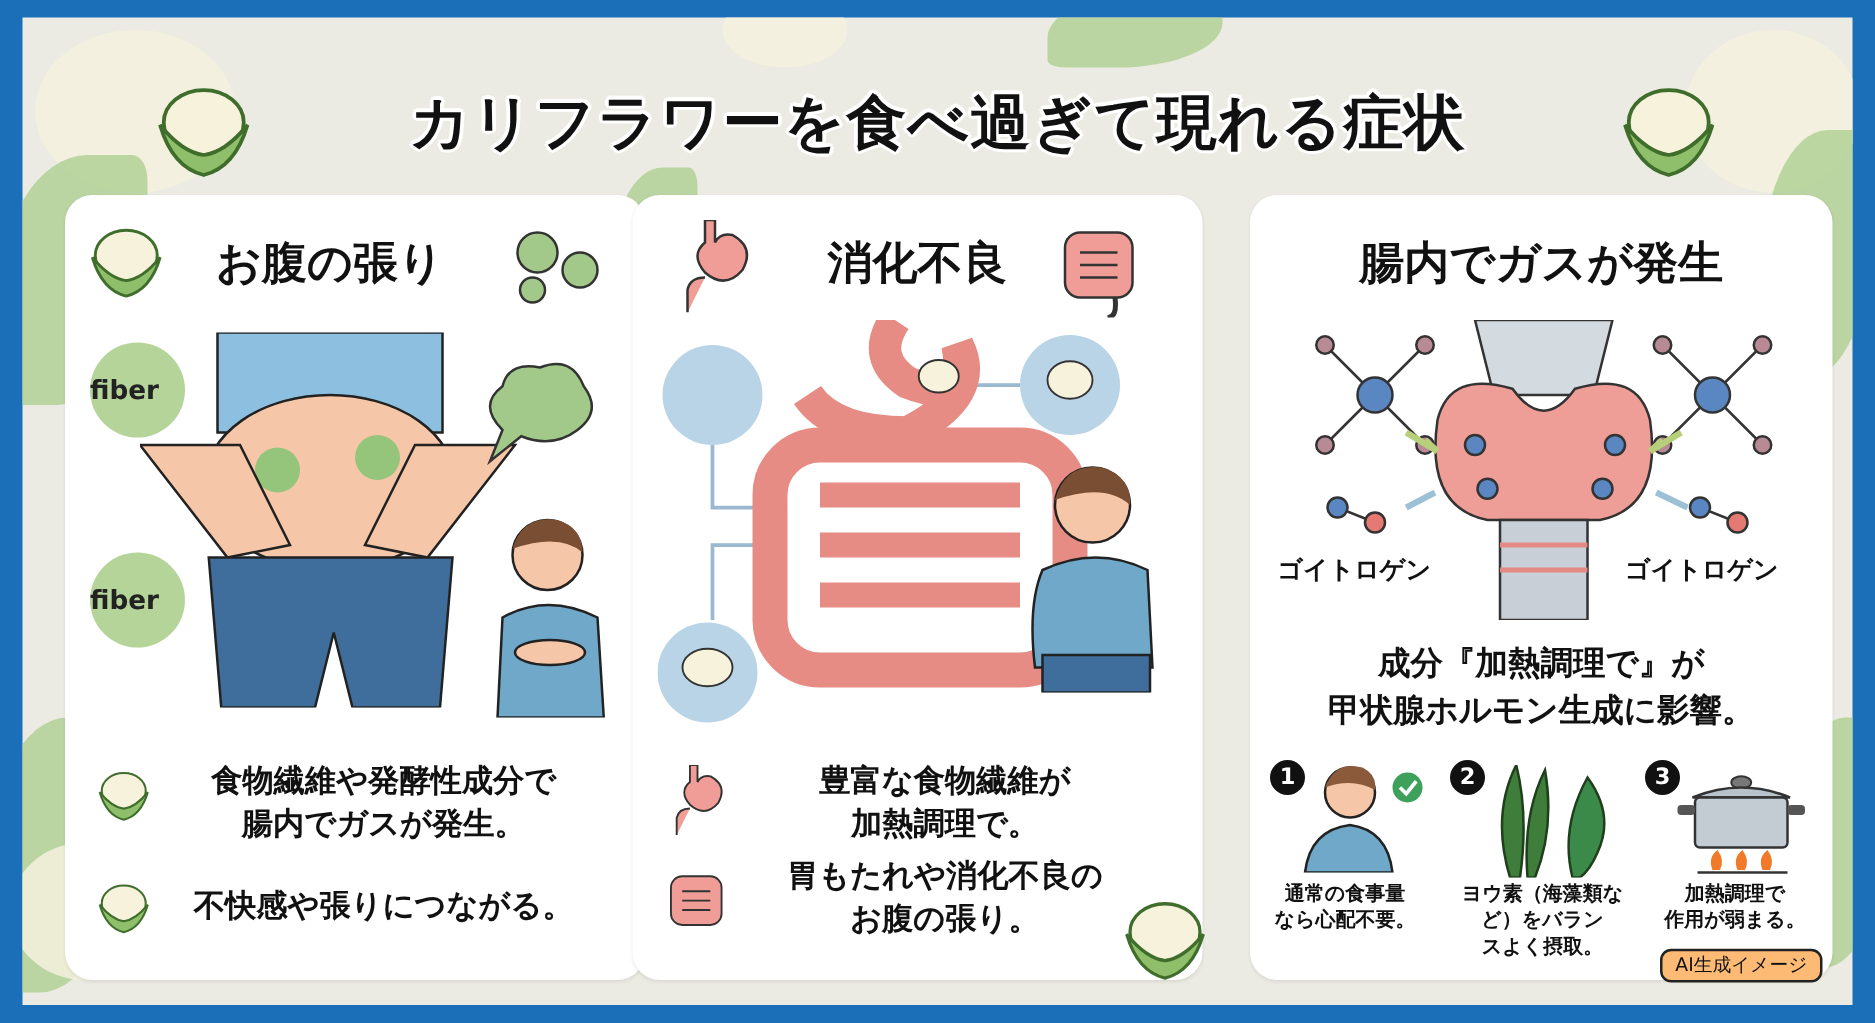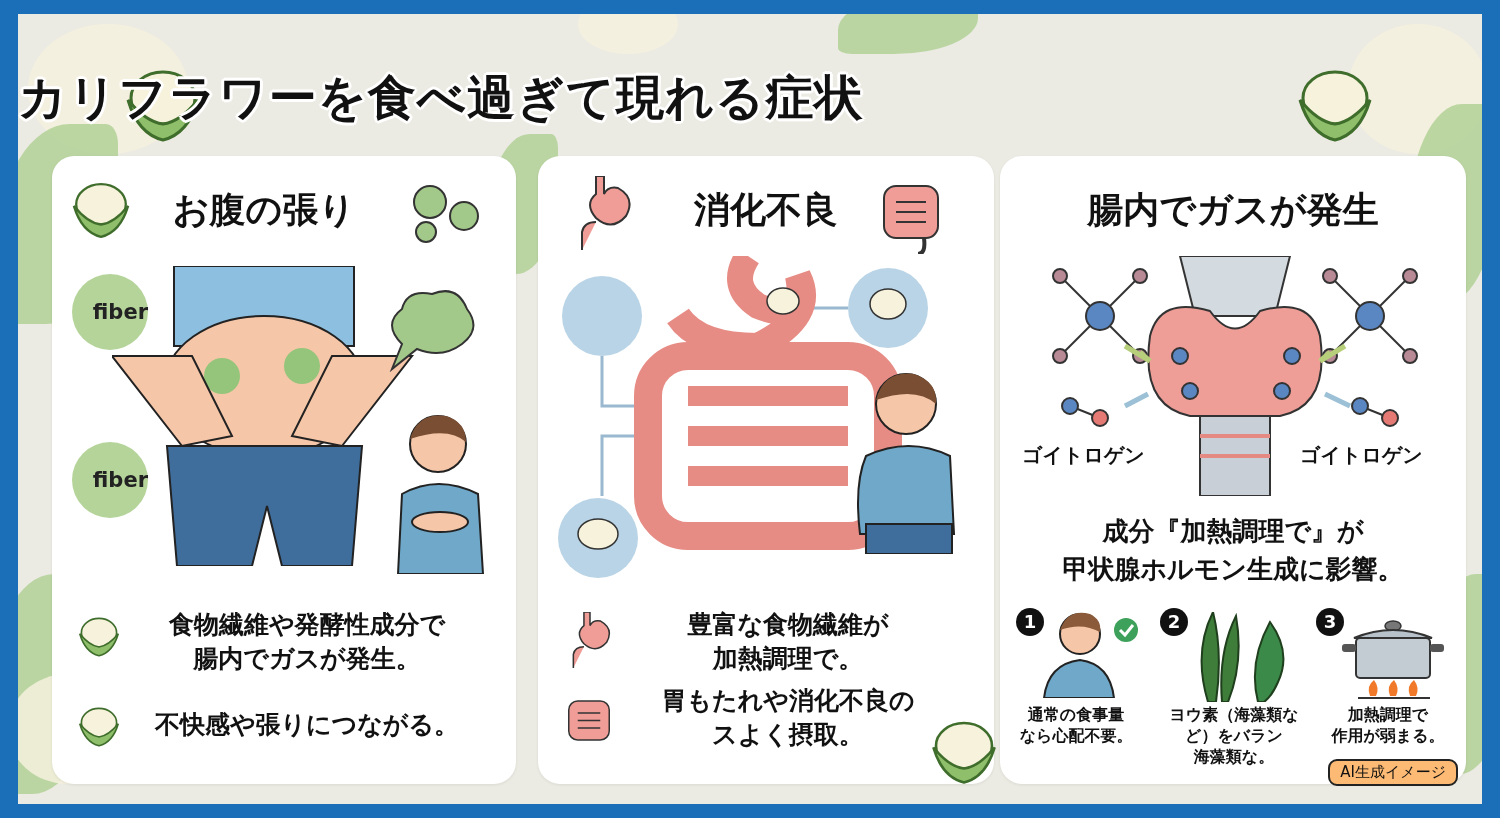--- a/index.html
+++ b/index.html
@@ -1,34 +1,34 @@
 <!DOCTYPE html>
 <html><head>
 <meta charset="utf-8">
 <style>
 *{box-sizing:border-box;margin:0;padding:0}
 html,body{width:1500px;height:818px;overflow:hidden}
 body{font-family:"DejaVu Sans",sans-serif;background:#1a6fb8;position:relative}
 .frame{position:absolute;left:18px;top:14px;width:1464px;height:790px;background:#ecebe3;overflow:hidden}
 .leaf{position:absolute;border-radius:60% 10% 60% 10%;background:#a9cd8c;opacity:.75}
 .floret{position:absolute;border-radius:50%;background:#f6f1de;opacity:.85}
-.title{position:absolute;left:0;right:0;top:52px;font-size:48px;font-weight:bold;color:#111;letter-spacing:1px;
+.title{position:absolute;left:0;right:0;top:52px;text-align:center;font-size:48px;font-weight:bold;color:#111;letter-spacing:1px;
  text-shadow:3px 0 #fff,-3px 0 #fff,0 3px #fff,0 -3px #fff,2px 2px #fff,-2px -2px #fff,2px -2px #fff,-2px 2px #fff}
 .title-icon{position:absolute;top:50px}
 .card{position:absolute;top:142px;height:628px;background:#fff;border-radius:22px;box-shadow:0 1px 3px rgba(0,0,0,.08)}
 .c1{left:34px;width:464px}
-.c2{left:520px;width:456px}
+.c2{left:488px;width:456px}
 .c3{left:982px;width:466px}
 .ctitle{position:absolute;top:30px;left:0;right:0;text-align:center;font-size:36px;font-weight:bold;color:#111}
 .bullet{position:absolute;font-size:25px;font-weight:bold;color:#111;line-height:34px;text-align:center}
 .small{position:absolute;font-size:16px;font-weight:bold;color:#111;line-height:21px;text-align:center}
 .num{position:absolute;width:28px;height:28px;border-radius:50%;background:#111;color:#fff;font-size:18px;font-weight:bold;text-align:center;line-height:28px}
 .badge{position:absolute;right:24px;bottom:18px;background:#fdba74;border:2px solid #222;border-radius:9px;padding:2px 10px;font-size:15px;font-weight:normal;color:#111}
 .lbl{position:absolute;font-size:20px;font-weight:bold;color:#111}
-.fiber{position:absolute;width:76px;height:76px;border-radius:50%;background:#b5d49a;text-align:right;line-height:76px;font-size:21px;font-weight:bold;color:#222}
+.fiber{position:absolute;width:76px;height:76px;border-radius:50%;background:#b5d49a;text-align:left;line-height:76px;font-size:21px;font-weight:bold;color:#222}
 svg{position:absolute}
 </style>
 </head>
 <body>
 
 <div class="frame">
 
   <div class="floret" style="left:10px;top:10px;width:160px;height:130px"></div>
   <div class="leaf" style="left:-20px;top:110px;width:120px;height:200px"></div>
   <div class="leaf" style="left:-30px;top:560px;width:110px;height:220px"></div>
@@ -134,21 +134,21 @@
     <div class="bullet" style="left:80px;top:452px;width:340px">
       <div>豊富な食物繊維が</div>
       <div>加熱調理で。</div>
     </div>
     <svg style="left:26px;top:536px" width="50" height="60" viewBox="0 0 66 80">
       <rect x="6" y="12" width="54" height="52" rx="12" fill="#ef9d96" stroke="#333" stroke-width="2"></rect>
       <path d="M18 28 H48 M18 38 H48 M18 48 H48" stroke="#333" stroke-width="2"></path>
     </svg>
     <div class="bullet" style="left:80px;top:528px;width:340px">
       <div>胃もたれや消化不良の</div>
-      <div>スよく摂取。</div>
+      <div>お腹の張り。</div>
     </div>
     <svg style="left:386px;top:560px" width="80" height="70" viewBox="0 0 90 80">
       <ellipse cx="45" cy="34" rx="32" ry="26" fill="#f7f2dc" stroke="#3f6d2b" stroke-width="3"></ellipse>
       <path d="M10 36 Q20 70 45 76 Q70 70 80 36 Q62 58 45 60 Q28 58 10 36Z" fill="#8fbf6a" stroke="#3f6d2b" stroke-width="3"></path>
     </svg>
   </div>
 
   <div class="card c3">
     <div class="ctitle">腸内でガスが発生</div>
     <svg style="left:20px;top:100px" width="430" height="240" viewBox="0 0 430 240">
@@ -208,21 +208,21 @@
     </div>
 
     <div class="num" style="left:160px;top:452px">2</div>
     <svg style="left:188px;top:456px" width="110" height="90" viewBox="0 0 110 90">
       <path d="M20 90 Q5 40 25 0 Q35 40 28 90Z M34 90 Q30 40 48 4 Q56 50 40 90Z" fill="#3f7d3a" stroke="#1f3f1d" stroke-width="2"></path>
       <path d="M70 90 Q60 50 82 10 Q104 40 90 70 Q84 84 76 90Z" fill="#3b8a4a" stroke="#1f3f1d" stroke-width="2"></path>
     </svg>
     <div class="small" style="left:154px;top:548px;width:160px">
       <div>ヨウ素（海藻類な</div>
       <div>ど）をバラン</div>
-      <div>海藻類な。</div>
+      <div>スよく摂取。</div>
     </div>
 
     <div class="num" style="left:316px;top:452px">3</div>
     <svg style="left:338px;top:462px" width="110" height="84" viewBox="0 0 110 84">
       <ellipse cx="55" cy="8" rx="8" ry="5" fill="#777" stroke="#333" stroke-width="1.5"></ellipse>
       <path d="M16 20 Q55 4 94 20Z" fill="#b8c2cb" stroke="#333" stroke-width="2"></path>
       <rect x="18" y="20" width="74" height="40" rx="4" fill="#c4ccd3" stroke="#333" stroke-width="2"></rect>
       <rect x="4" y="26" width="14" height="8" rx="3" fill="#555"></rect>
         <rect x="92" y="26" width="14" height="8" rx="3" fill="#555"></rect>
       <path d="M32 78 Q28 68 36 62 Q42 70 38 78Z M52 78 Q48 68 56 62 Q62 70 58 78Z M72 78 Q68 68 76 62 Q82 70 78 78Z" fill="#f07a2a"></path>

